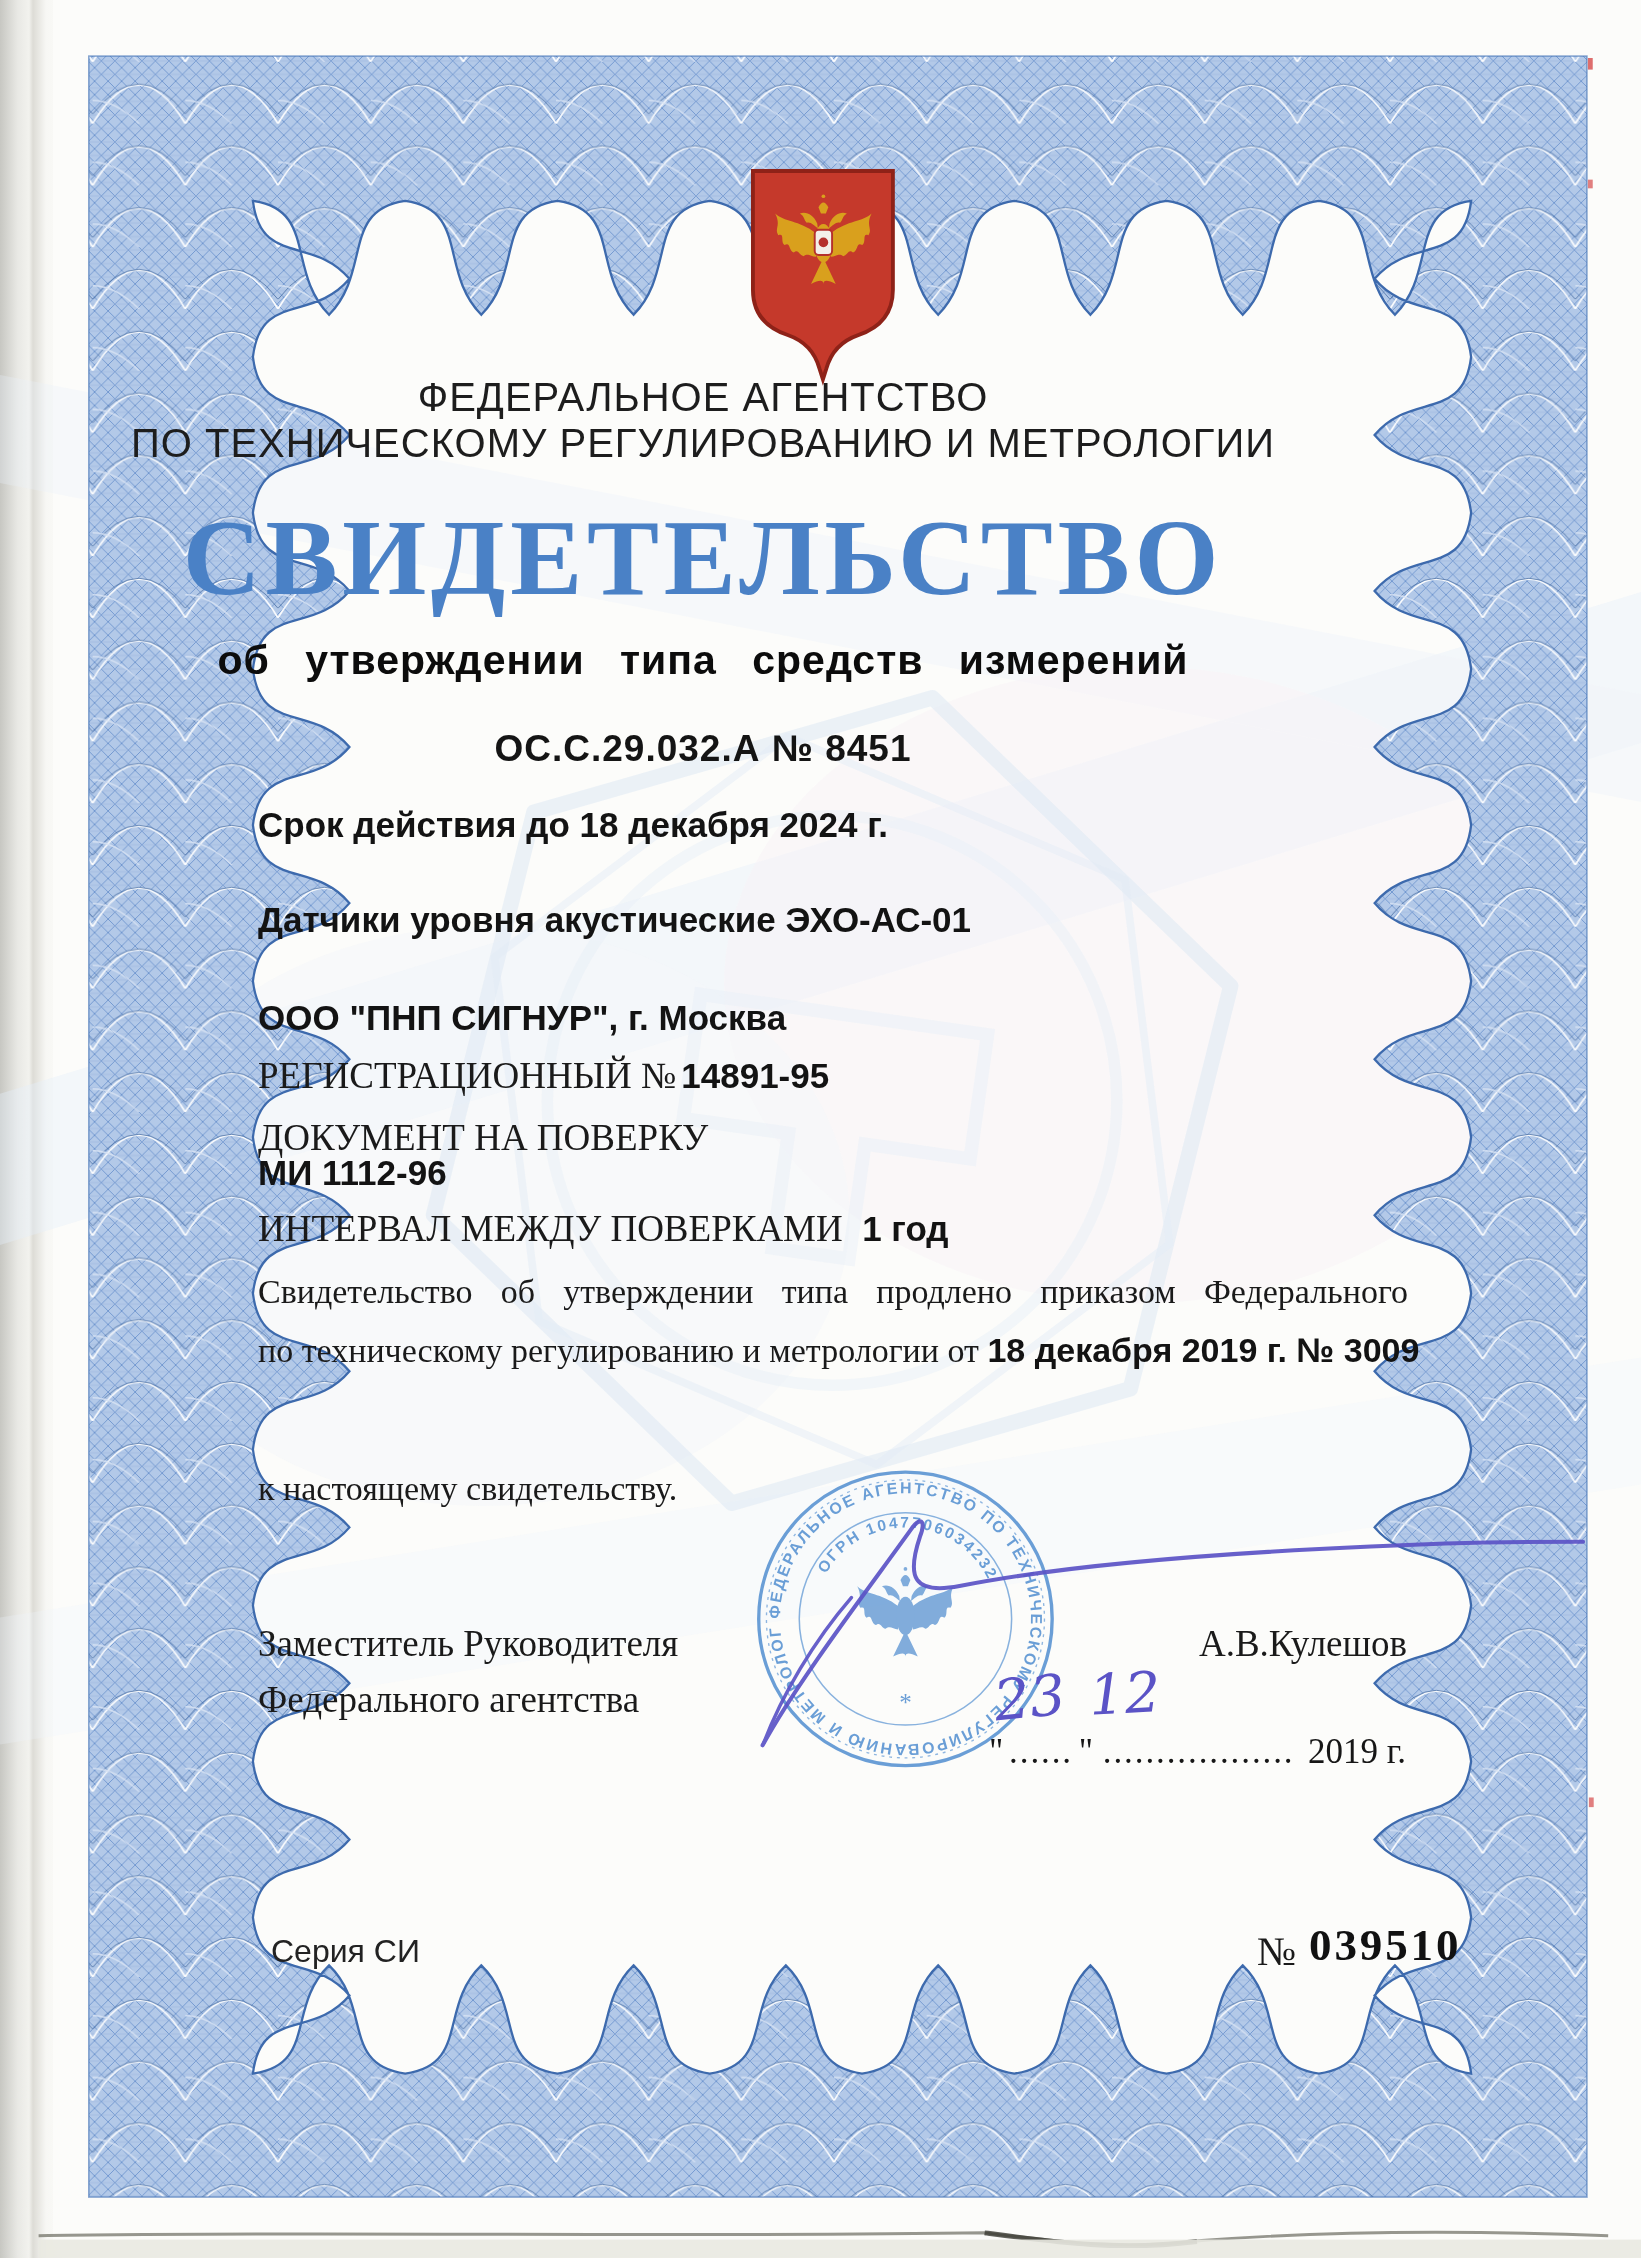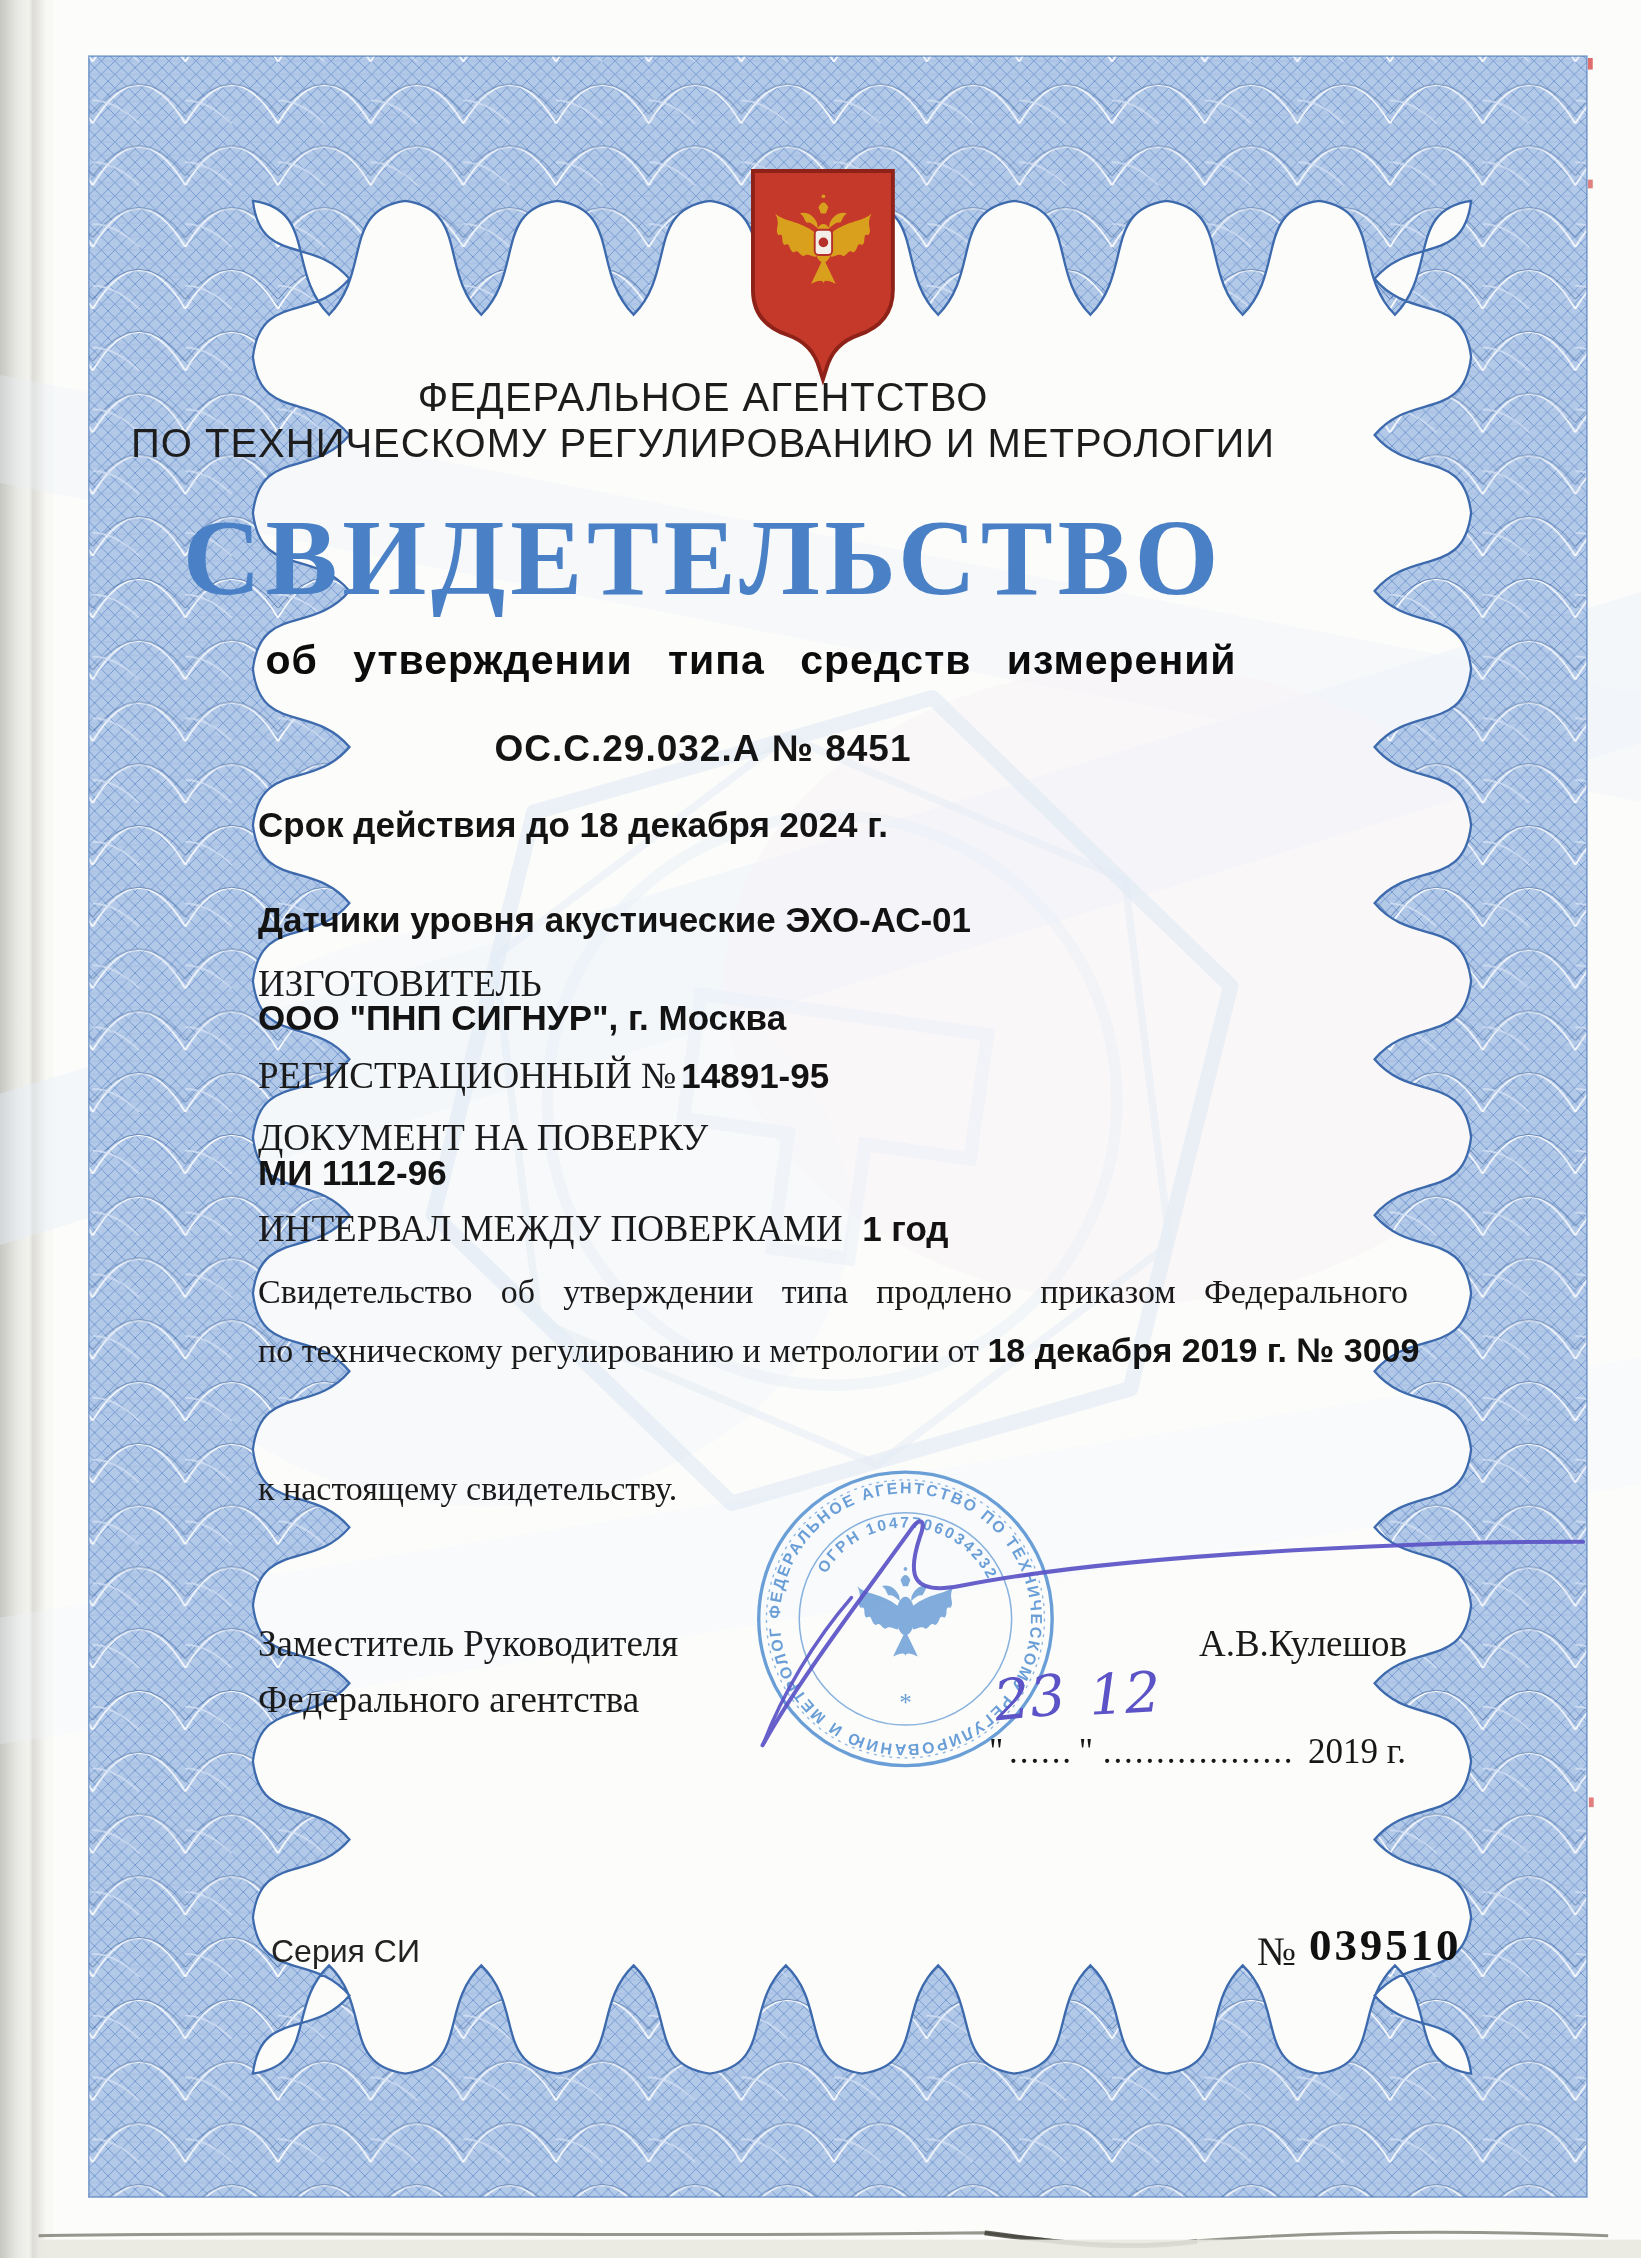--- a/index.html
+++ b/index.html
@@ -7,21 +7,21 @@
     position:relative;width:1641px;height:2258px;overflow:hidden;
     background:linear-gradient(90deg,#c7c7c2 0px,#e8e8e4 17.4px,#f2f2ee 29px,#dddcd6 33px,#f7f7f4 46px,#fcfcfa 68px);
     font-family:"Liberation Serif",serif;
   }
   .paper{position:absolute;left:53px;top:0;right:0;bottom:13.5px;background:#fcfcfa;}
   svg.art{position:absolute;left:0;top:0;width:1641px;height:2258px;}
   .t{position:absolute;white-space:nowrap;color:#161616;}
   .center{left:89px;width:1228px;text-align:center;}
   .agency{font-family:"Liberation Sans",sans-serif;font-size:40px;letter-spacing:1px;color:#1d1d1d;}
   .main-title{font-size:108px;font-weight:bold;letter-spacing:4.8px;color:#4a81c6;font-family:"Liberation Serif",serif;}
-  .subtitle{font-family:"Liberation Sans",sans-serif;font-weight:bold;font-size:41px;word-spacing:23px;letter-spacing:1px;color:#0c0c0c;margin-left:48px;}
+  .subtitle{font-family:"Liberation Sans",sans-serif;font-weight:bold;font-size:41px;word-spacing:23px;letter-spacing:1px;color:#0c0c0c;}
   .certcode{font-family:"Liberation Sans",sans-serif;font-weight:bold;font-size:37px;letter-spacing:1px;color:#141414;}
   .bsans{font-family:"Liberation Sans",sans-serif;font-weight:bold;font-size:35px;color:#131313;}
   .slabel{font-family:"Liberation Serif",serif;font-size:37px;color:#1a1a1a;}
   .col{left:258px;width:1150px;}
   .para{font-size:34px;line-height:58px;color:#1a1a1a;}
   .jline{text-align:justify;height:58px;overflow:hidden;}
   .jline::after{content:"";display:inline-block;width:100%;height:0;}
   .dots{letter-spacing:1.9px;}
   .hand{position:absolute;font-family:"DejaVu Serif",serif;font-style:italic;font-size:56px;color:#5b53c6;}
   .sernum{font-family:"Liberation Serif",serif;font-weight:bold;font-size:45px;letter-spacing:2.9px;color:#111;}
@@ -122,21 +122,20 @@
   <div class="t center agency" style="top:421px">ПО ТЕХНИЧЕСКОМУ РЕГУЛИРОВАНИЮ И МЕТРОЛОГИИ</div>
 
   <div class="t center main-title" style="top:496px">СВИДЕТЕЛЬСТВО</div>
   <div class="t center subtitle" style="top:637px">об утверждении типа средств измерений</div>
   <div class="t center certcode" style="top:728px">ОС.С.29.032.А  №  8451</div>
 
   <div class="t col bsans" style="top:805px">Срок действия до  18 декабря 2024 г.</div>
 
   <div class="t col bsans" style="top:900px">Датчики уровня акустические ЭХО-АС-01</div>
 
-  <div class="t col slabel" style="top:962px">ИЗГОТОВИТЕЛЬ</div>
   <div class="t col bsans" style="top:998px">ООО "ПНП СИГНУР", г. Москва</div>
 
   <div class="t col" style="top:1054px">
     <span class="slabel">РЕГИСТРАЦИОННЫЙ №</span>
     <span class="bsans" style="margin-left:1px">14891-95</span>
   </div>
 
   <div class="t col slabel" style="top:1116px">ДОКУМЕНТ НА ПОВЕРКУ</div>
   <div class="t col bsans" style="top:1153px">МИ 1112-96</div>
 

